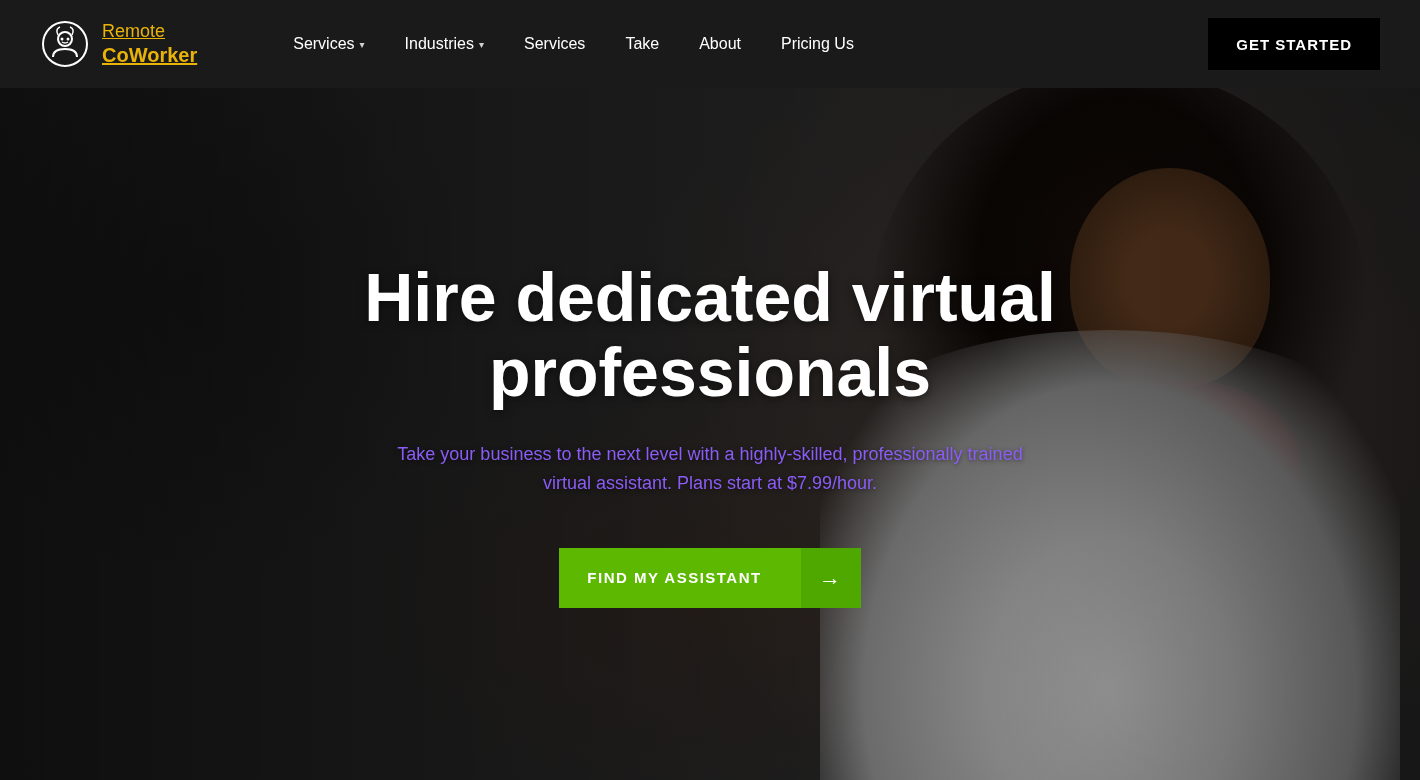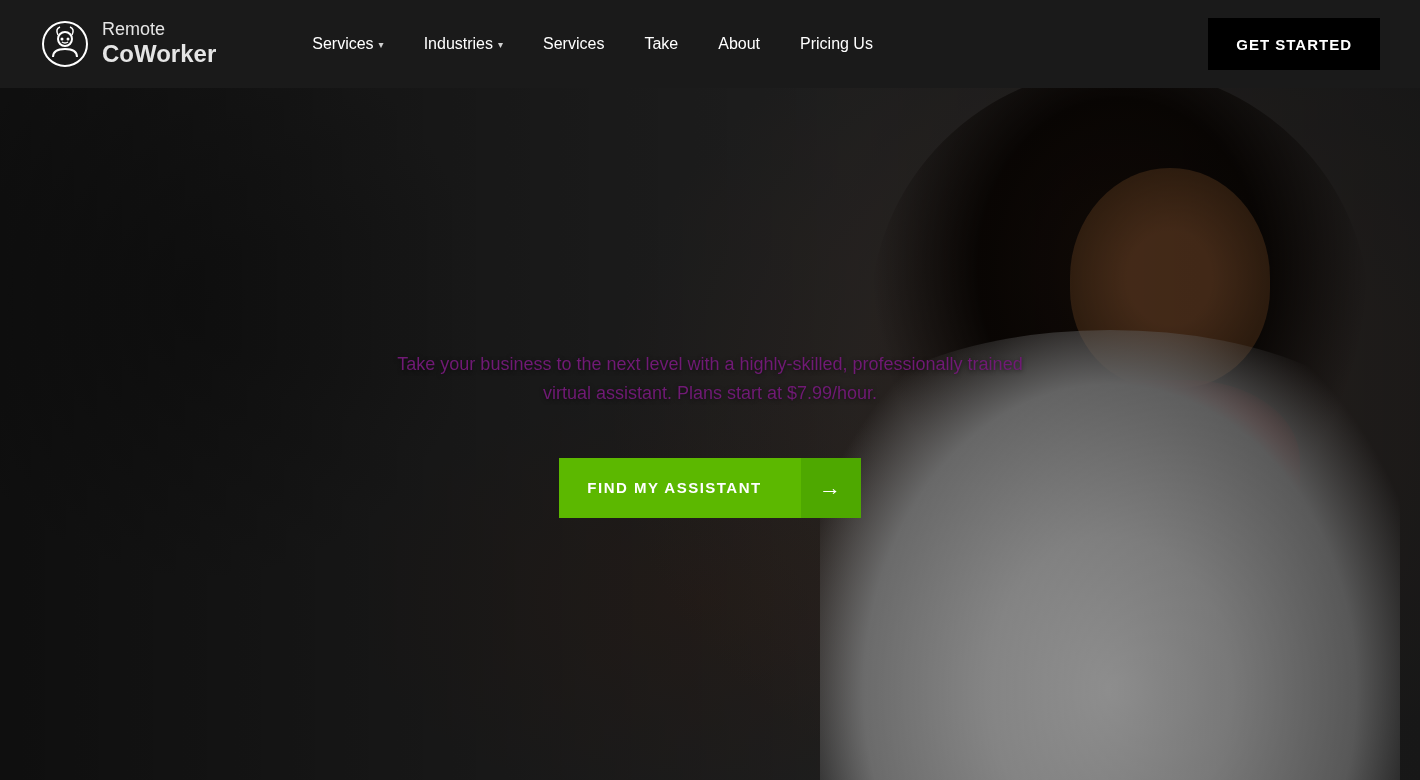--- a/index.html
+++ b/index.html
@@ -30,31 +30,32 @@
       text-decoration: none;
       margin-right: 80px;
     }
 
     .logo-icon {
       width: 50px;
       height: 50px;
     }
 
     .logo-text {
-      color: #e5e5e5;
+      color: #eab308;
       line-height: 1.2;
+      text-decoration: underline;
     }
 
     .logo-text .line1 {
       font-size: 18px;
       font-weight: 400;
     }
 
     .logo-text .line2 {
-      font-size: 24px;
+      font-size: 20px;
       font-weight: 700;
     }
 
     .nav-links {
       display: flex;
       align-items: center;
       gap: 8px;
       flex: 1;
     }
 
@@ -202,21 +203,21 @@
       color: #fff;
       font-size: 68px;
       font-weight: 700;
       line-height: 1.1;
       max-width: 700px;
       margin-bottom: 30px;
       text-shadow: 0 2px 8px rgba(0,0,0,0.5);
     }
 
     .hero-subtitle {
-      color: #701a75;
+      color: #8b5cf6;
       font-size: 18px;
       line-height: 1.6;
       max-width: 640px;
       margin-bottom: 50px;
       text-shadow: 0 1px 4px rgba(0,0,0,0.5);
     }
 
     .find-btn {
       display: flex;
       align-items: center;
@@ -304,20 +305,24 @@
       <a class="nav-item" href="#">
         <span>Pricing Us</span>
       </a>
     </div>
 
     <button class="get-started-btn">GET STARTED</button>
 
   </nav>
 
   <div class="hero-content">
+    <h1 class="hero-title">
+      <span>Hire dedicated virtual</span><br>
+      <span>professionals</span>
+    </h1>
     <p class="hero-subtitle">Take your business to the next level with a highly-skilled, professionally trained virtual assistant. Plans start at $7.99/hour.</p>
     <button class="find-btn">
       <span class="find-btn-text">FIND MY ASSISTANT</span>
       <span class="find-btn-arrow">→</span>
     </button>
   </div>
 
 </div>
 
 </body></html>

